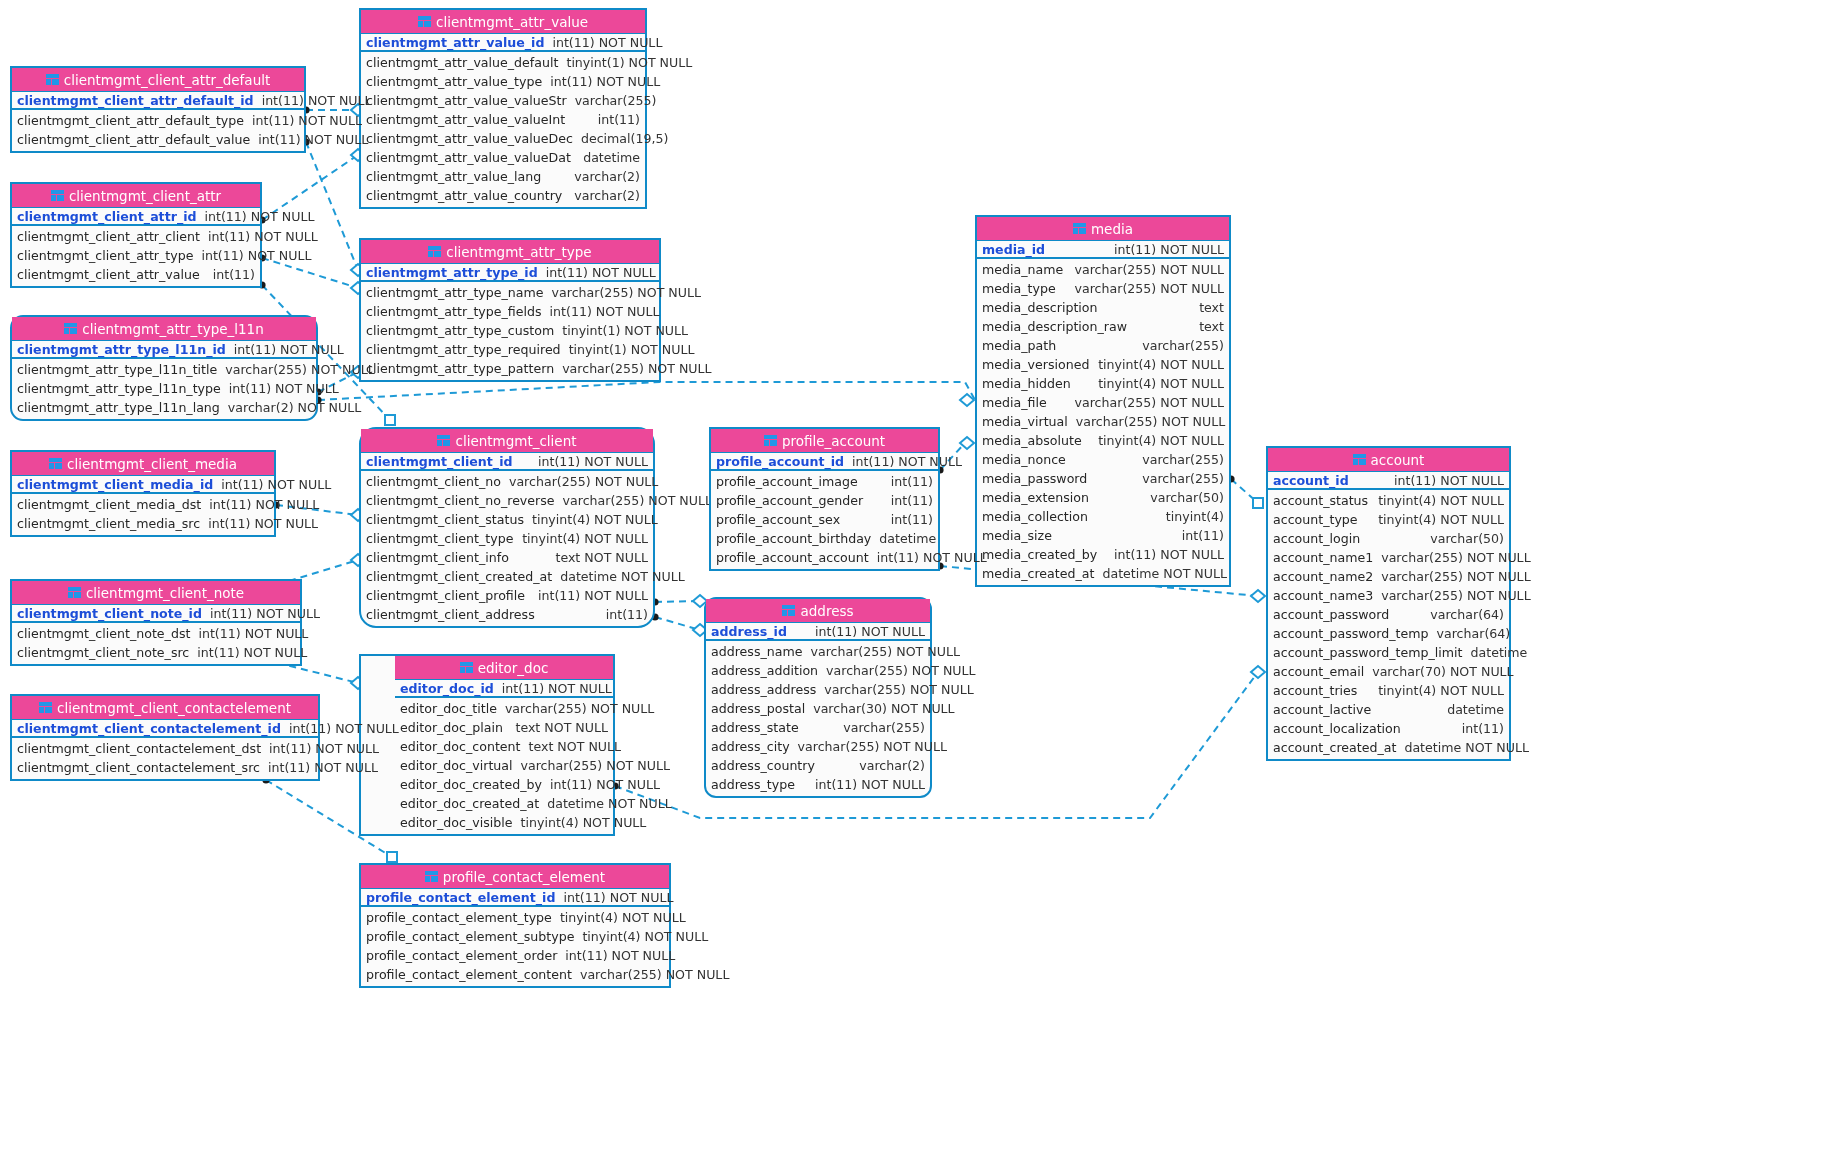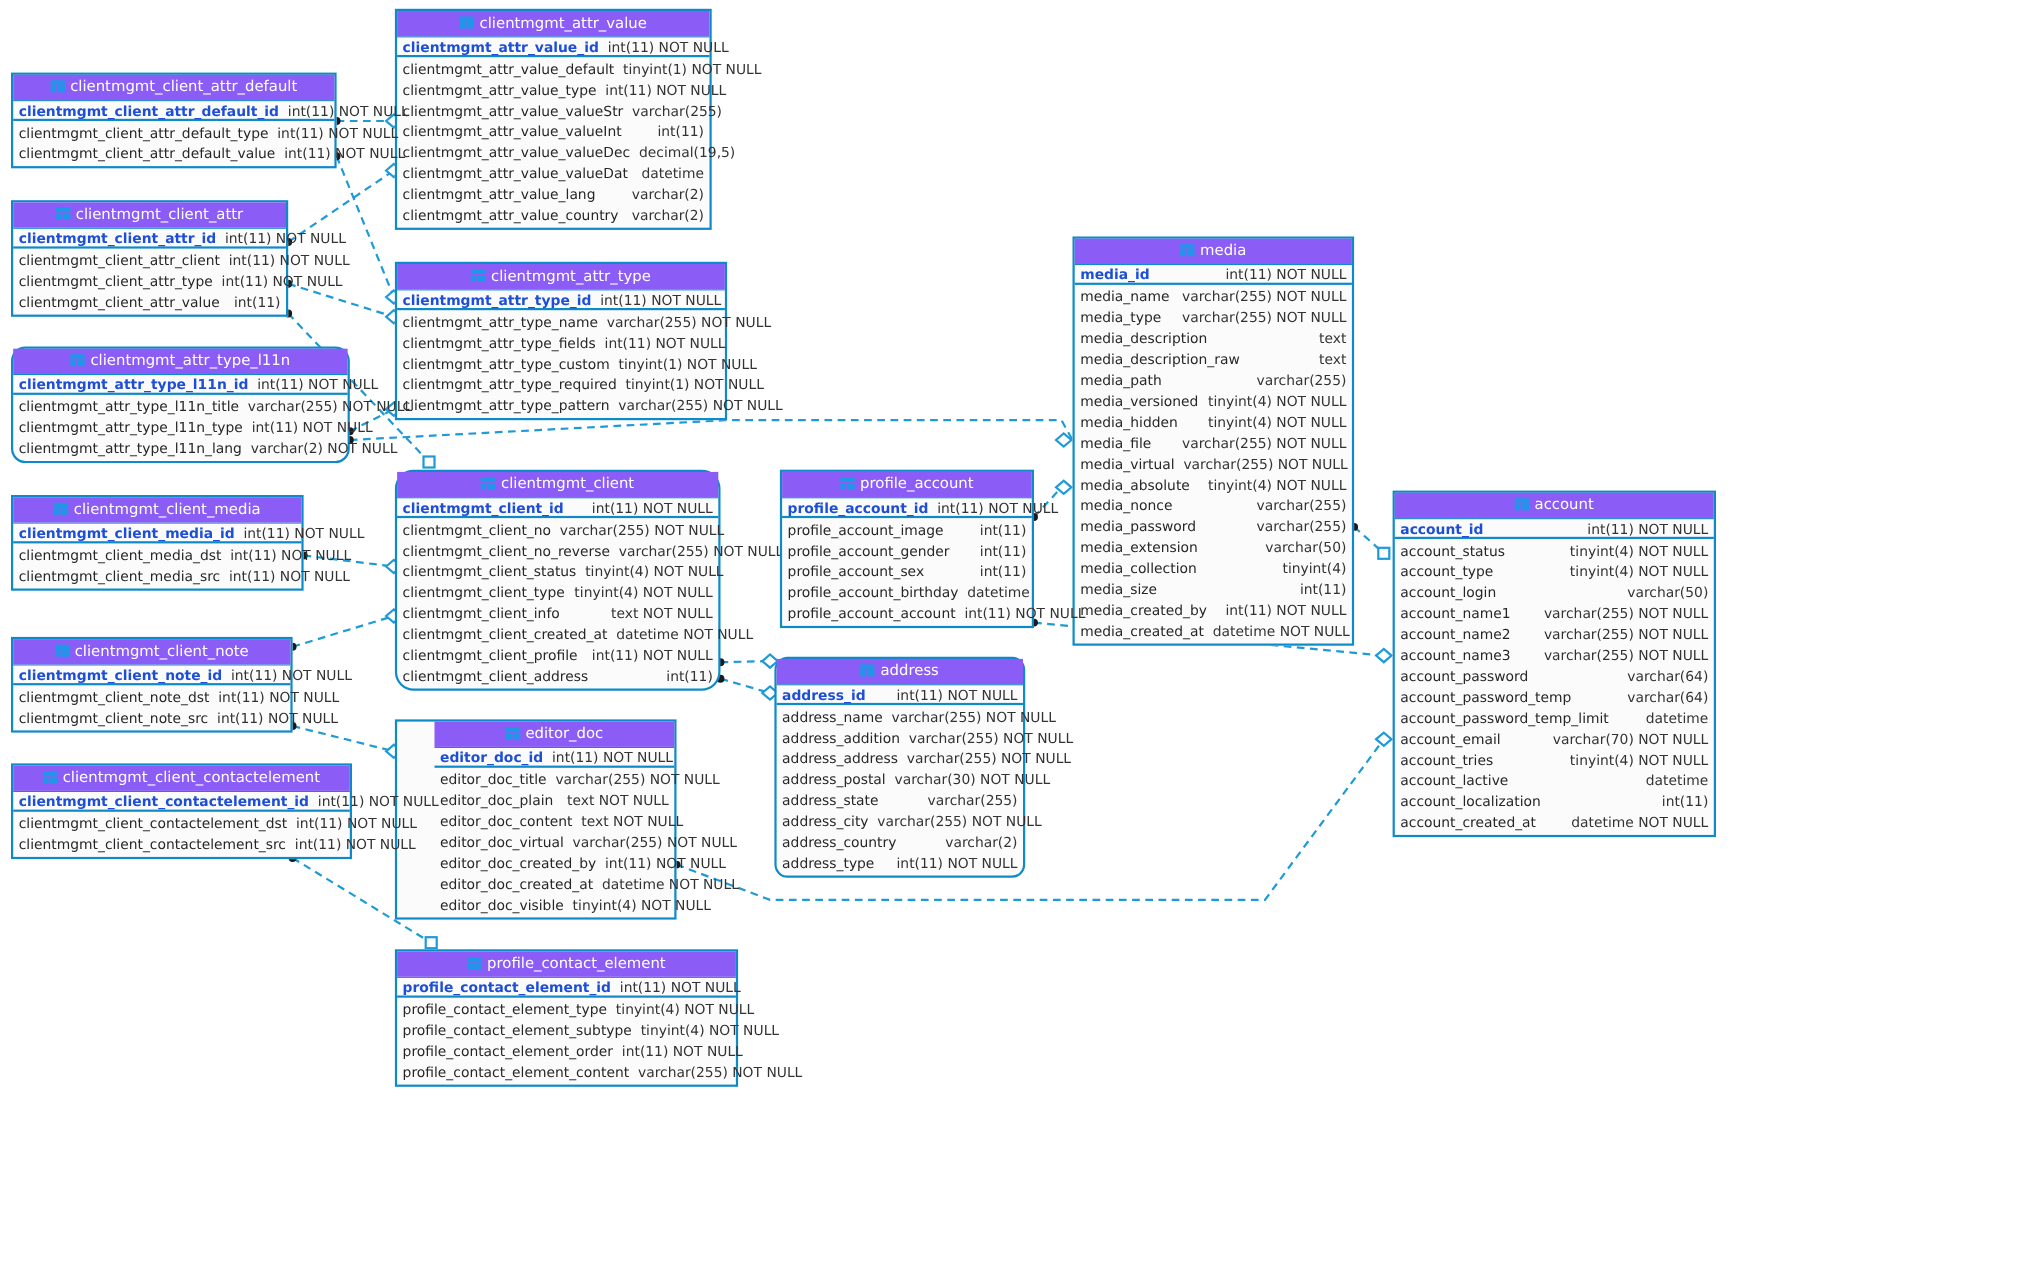--- a/index.html
+++ b/index.html
@@ -3,21 +3,21 @@
 <meta charset="utf-8">
 <title>ER Diagram</title>
 <style>
   html,body{margin:0;padding:0;background:#ffffff;}
   body{width:1842px;height:1170px;position:relative;overflow:hidden;
        font-family:"DejaVu Sans","Liberation Sans",sans-serif;}
   #canvas{position:absolute;left:0;top:0;width:1842px;height:1170px;}
   svg.links{position:absolute;left:0;top:0;width:1842px;height:1170px;pointer-events:none;}
 
   .table{position:absolute;border:2px solid #0f8ac8;background:#fbfbfb;box-sizing:border-box;}
-  .thead{background:#8b5cf6;color:#ffffff;height:23px;line-height:23px;
+  .thead{background:#ec4899;color:#ffffff;height:23px;line-height:23px;
          text-align:center;font-size:13.5px;white-space:nowrap;position:relative;}
   .thead .tname{vertical-align:middle;}
   .ticon{display:inline-block;width:13px;height:11px;vertical-align:-1px;margin-right:5px;position:relative;}
   .ticon i{position:absolute;display:block;background:#2196e8;}
   .ticon i.b1{left:0;top:0;width:13px;height:4px;}
   .ticon i.b2{left:0;top:5px;width:5px;height:6px;}
   .ticon i.b3{left:6px;top:5px;width:7px;height:6px;}
 
   .pkrow{border-top:1px solid #0f8ac8;border-bottom:2px solid #0f8ac8;}
   .row{display:flex;align-items:center;justify-content:space-between;
@@ -406,21 +406,21 @@
           <div class="row">
             <span class="cname">profile_account_birthday</span>
             <span class="ctype">datetime</span>
           </div>
           <div class="row">
             <span class="cname">profile_account_account</span>
             <span class="ctype">int(11) NOT NULL</span>
           </div>
         </div>
       </div>
-      <div class="table" style="left: 1266px; top: 446px; width: 294px;">
+      <div class="table" style="left: 1266px; top: 446px; width: 245px;">
         <div class="thead"><span class="ticon"><i class="b1"></i><i class="b2"></i><i class="b3"></i></span><span class="tname">account</span></div>
         <div class="row pkrow">
           <span class="cname">account_id</span>
           <span class="ctype">int(11) NOT NULL</span>
         </div>
         <div class="body">
           <div class="row">
             <span class="cname">account_status</span>
             <span class="ctype">tinyint(4) NOT NULL</span>
           </div>
@@ -471,21 +471,21 @@
           <div class="row">
             <span class="cname">account_localization</span>
             <span class="ctype">int(11)</span>
           </div>
           <div class="row">
             <span class="cname">account_created_at</span>
             <span class="ctype">datetime NOT NULL</span>
           </div>
         </div>
       </div>
-      <div class="table" style="left: 10px; top: 579px; width: 256px;">
+      <div class="table" style="left: 10px; top: 579px; width: 292px;">
         <div class="thead"><span class="ticon"><i class="b1"></i><i class="b2"></i><i class="b3"></i></span><span class="tname">clientmgmt_client_note</span></div>
         <div class="row pkrow">
           <span class="cname">clientmgmt_client_note_id</span>
           <span class="ctype">int(11) NOT NULL</span>
         </div>
         <div class="body">
           <div class="row">
             <span class="cname">clientmgmt_client_note_dst</span>
             <span class="ctype">int(11) NOT NULL</span>
           </div>

